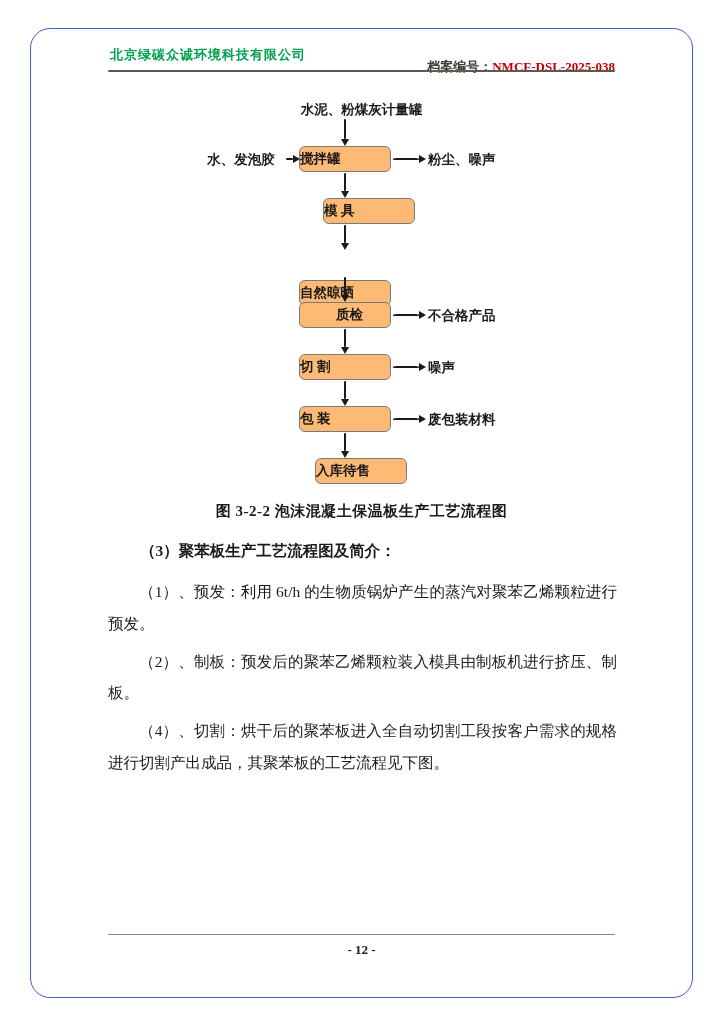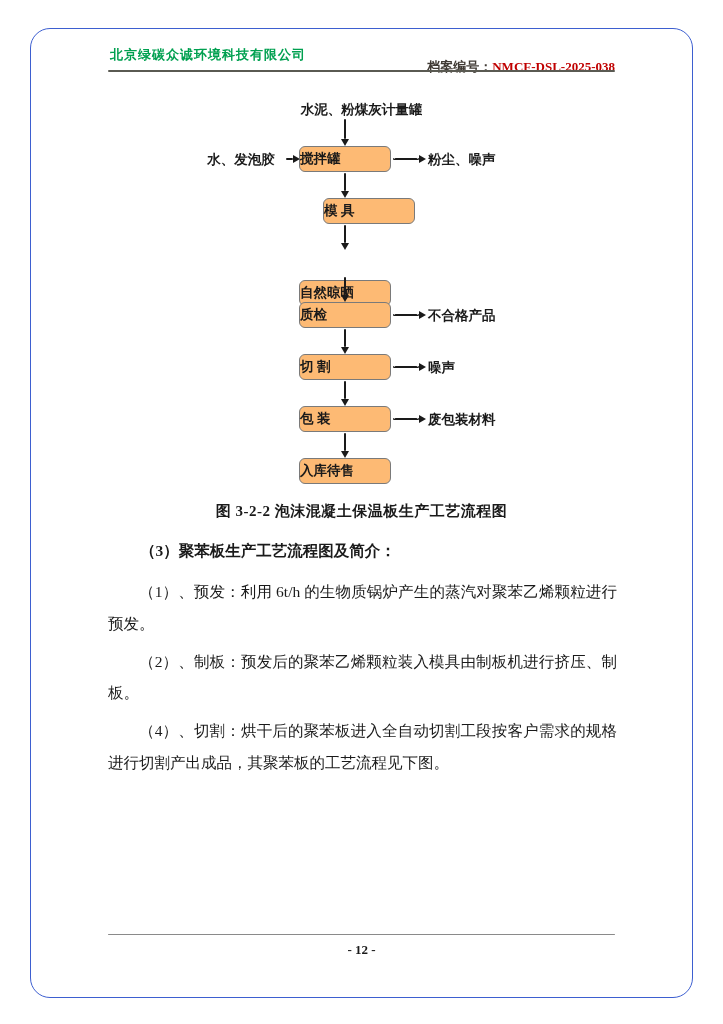--- a/index.html
+++ b/index.html
@@ -62,36 +62,36 @@
     <div class="arrow-right dashed" style="left:393px; top:158px; width:26px;"></div>
     <div class="fc-side" style="top:151px;">粉尘、噪声</div>
 
     <div class="arrow-down" style="left:344px; top:173px; height:18px;"></div>
     <div class="fc-box" style="top:198px;margin-left:24px;">模 具</div>
 
     <div class="arrow-down" style="left:344px; top:225px; height:18px;"></div>
     <div class="fc-box" style="top:250px;margin-top:30px;">自然晾晒</div>
 
     <div class="arrow-down" style="left:344px; top:277px; height:18px;"></div>
-    <div class="fc-box" style="top:302px;">质检</div>
+    <div class="fc-box" style="top:302px;padding-left:36px;">质检</div>
     <div class="arrow-right dashed" style="left:393px; top:314px; width:26px;"></div>
     <div class="fc-side" style="top:307px;">不合格产品</div>
 
     <div class="arrow-down" style="left:344px; top:329px; height:18px;"></div>
     <div class="fc-box" style="top:354px;">切 割</div>
     <div class="arrow-right dashed" style="left:393px; top:366px; width:26px;"></div>
     <div class="fc-side" style="top:359px;">噪声</div>
 
     <div class="arrow-down" style="left:344px; top:381px; height:18px;"></div>
     <div class="fc-box" style="top:406px;">包 装</div>
     <div class="arrow-right dashed" style="left:393px; top:418px; width:26px;"></div>
     <div class="fc-side" style="top:411px;">废包装材料</div>
 
     <div class="arrow-down" style="left:344px; top:433px; height:18px;"></div>
-    <div class="fc-box" style="top:458px;">入库待售</div>
+    <div class="fc-box" style="top:458px;margin-left:16px;">入库待售</div>
   </div>
 
   <div class="caption">图 3-2-2 泡沫混凝土保温板生产工艺流程图</div>
   <div class="section-heading">（3）聚苯板生产工艺流程图及简介：</div>
 
   <div class="body-text">
     <p>（1）、预发：利用 6t/h 的生物质锅炉产生的蒸汽对聚苯乙烯颗粒进行预发。</p>
     <p>（2）、制板：预发后的聚苯乙烯颗粒装入模具由制板机进行挤压、制板。</p>
     <p>（4）、切割：烘干后的聚苯板进入全自动切割工段按客户需求的规格进行切割产出成品，其聚苯板的工艺流程见下图。</p>
   </div>

